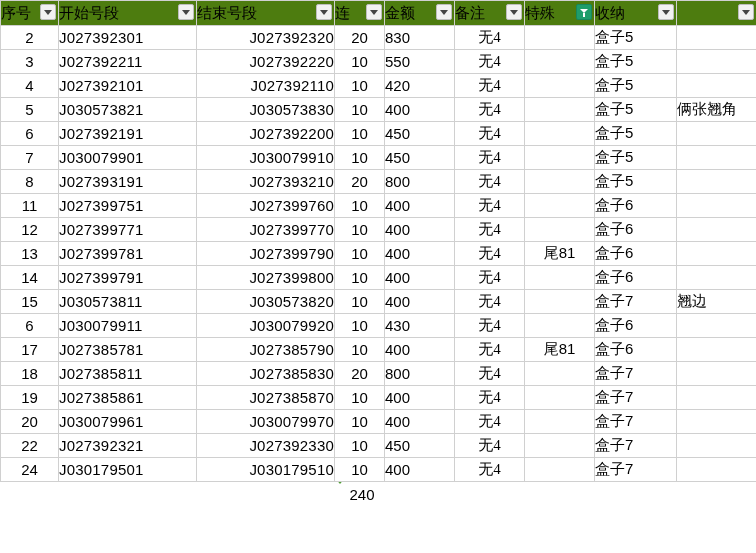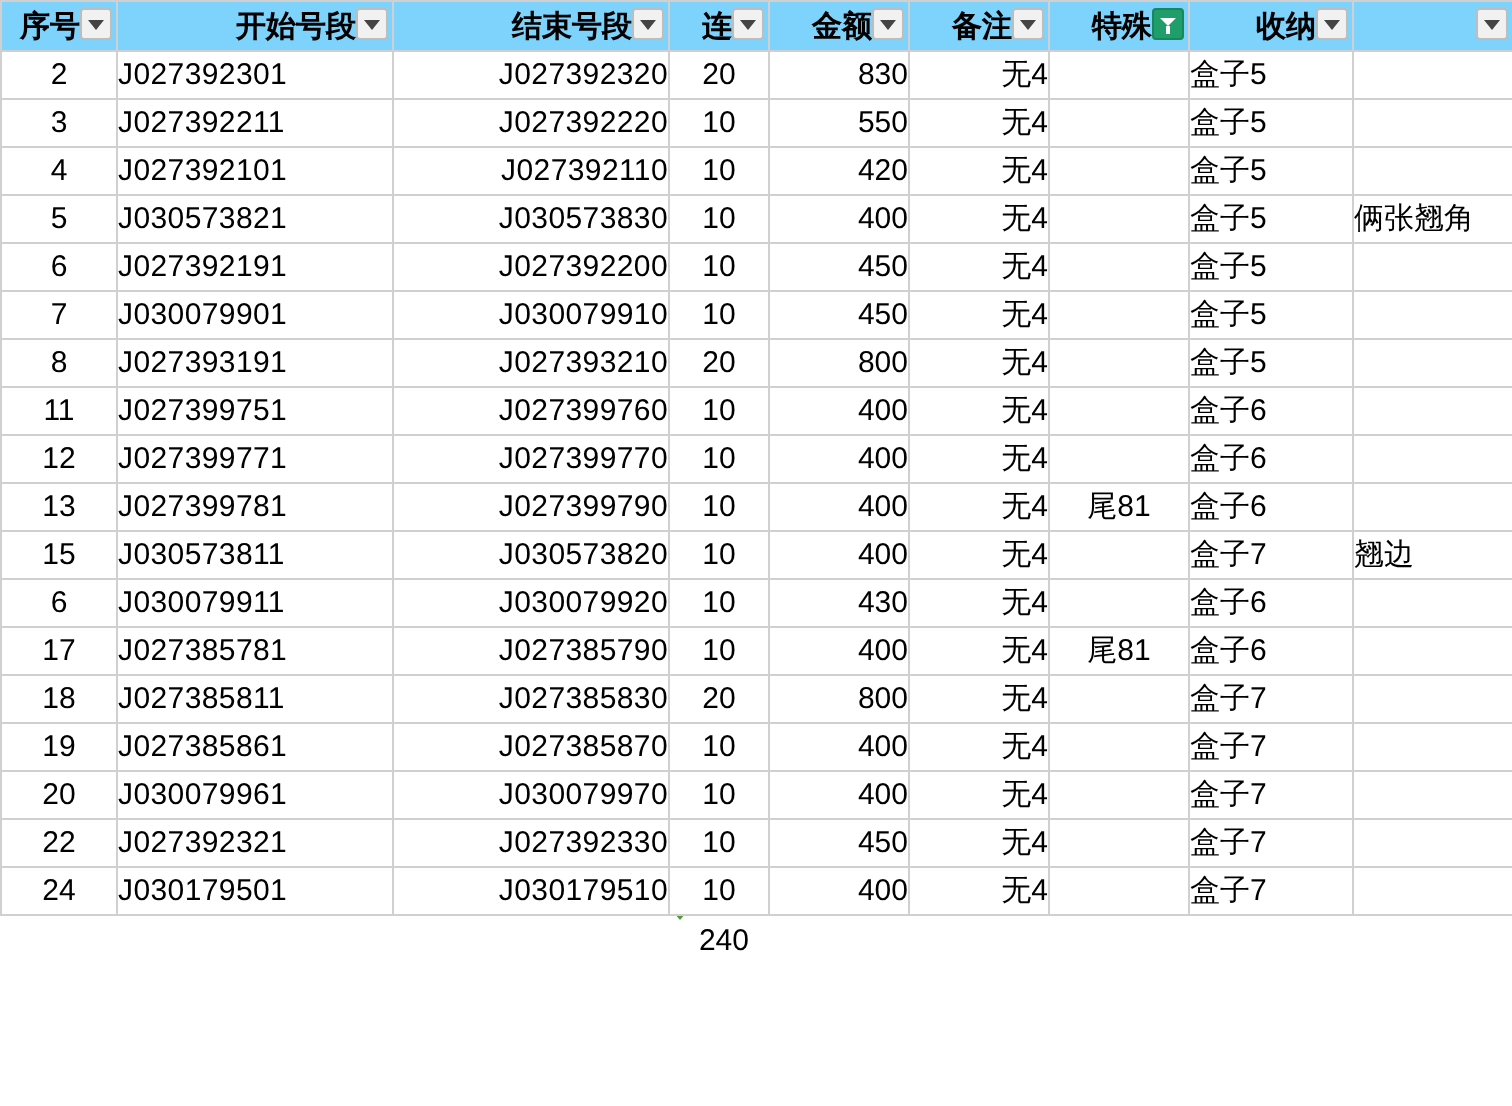--- a/index.html
+++ b/index.html
@@ -33,24 +33,24 @@
     font-weight: normal;
     color: #000000;
     background: #ffffff;
     vertical-align: middle;
     overflow: hidden;
     white-space: nowrap;
   }
   
   tr.header-row td {
     height: 24px;
-    background: #7dd3fc;
-    font-weight: bold;
+    background: #4d7c0f;
+    font-weight: normal;
     font-size: 15px;
-    text-align: right;
+    text-align: left;
     position: relative;
     padding-right: 18px;
   }
   .hdr-label {
     display: inline-block;
   }
   .filter-btn {
     position: absolute;
     right: 2px;
     top: 3px;
@@ -103,22 +103,22 @@
     padding-left: 5px;
     text-align: left;
     letter-spacing: 0.2px;
   }
   td.c-end {
     padding-left: 5px;
     text-align: right;
     letter-spacing: 0.2px;
   }
   td.c-lian { text-align: center; }
-  td.c-amt { text-align: right; padding-right: 10px; }
-  td.c-note { padding-left: 5px; text-align: right; }
+  td.c-amt { padding-right: 10px; }
+  td.c-note { padding-left: 5px; text-align: center; font-family: Liberation Serif, serif; }
   td.c-special { text-align: center; }
   td.c-store { padding-left: 8px; text-align: left; }
   td.c-extra { padding-left: 8px; text-align: left; }
 
   
   tr.total-row td {
     border: none;
     height: 25px;
     background: #ffffff;
     font-size: 15px;
@@ -291,20 +291,31 @@
           <td class="c-start">J027399781</td>
           <td class="c-end">J027399790</td>
           <td class="c-lian">10</td>
           <td class="c-amt">400</td>
           <td class="c-note">无4</td>
           <td class="c-special">尾81</td>
           <td class="c-store">盒子6</td>
           <td class="c-extra"></td>
         </tr>
         <tr>
+          <td class="c-seq">14</td>
+          <td class="c-start">J027399791</td>
+          <td class="c-end">J027399800</td>
+          <td class="c-lian">10</td>
+          <td class="c-amt">400</td>
+          <td class="c-note">无4</td>
+          <td class="c-special"></td>
+          <td class="c-store">盒子6</td>
+          <td class="c-extra"></td>
+        </tr>
+        <tr>
           <td class="c-seq">15</td>
           <td class="c-start">J030573811</td>
           <td class="c-end">J030573820</td>
           <td class="c-lian">10</td>
           <td class="c-amt">400</td>
           <td class="c-note">无4</td>
           <td class="c-special"></td>
           <td class="c-store">盒子7</td>
           <td class="c-extra">翘边</td>
         </tr>

